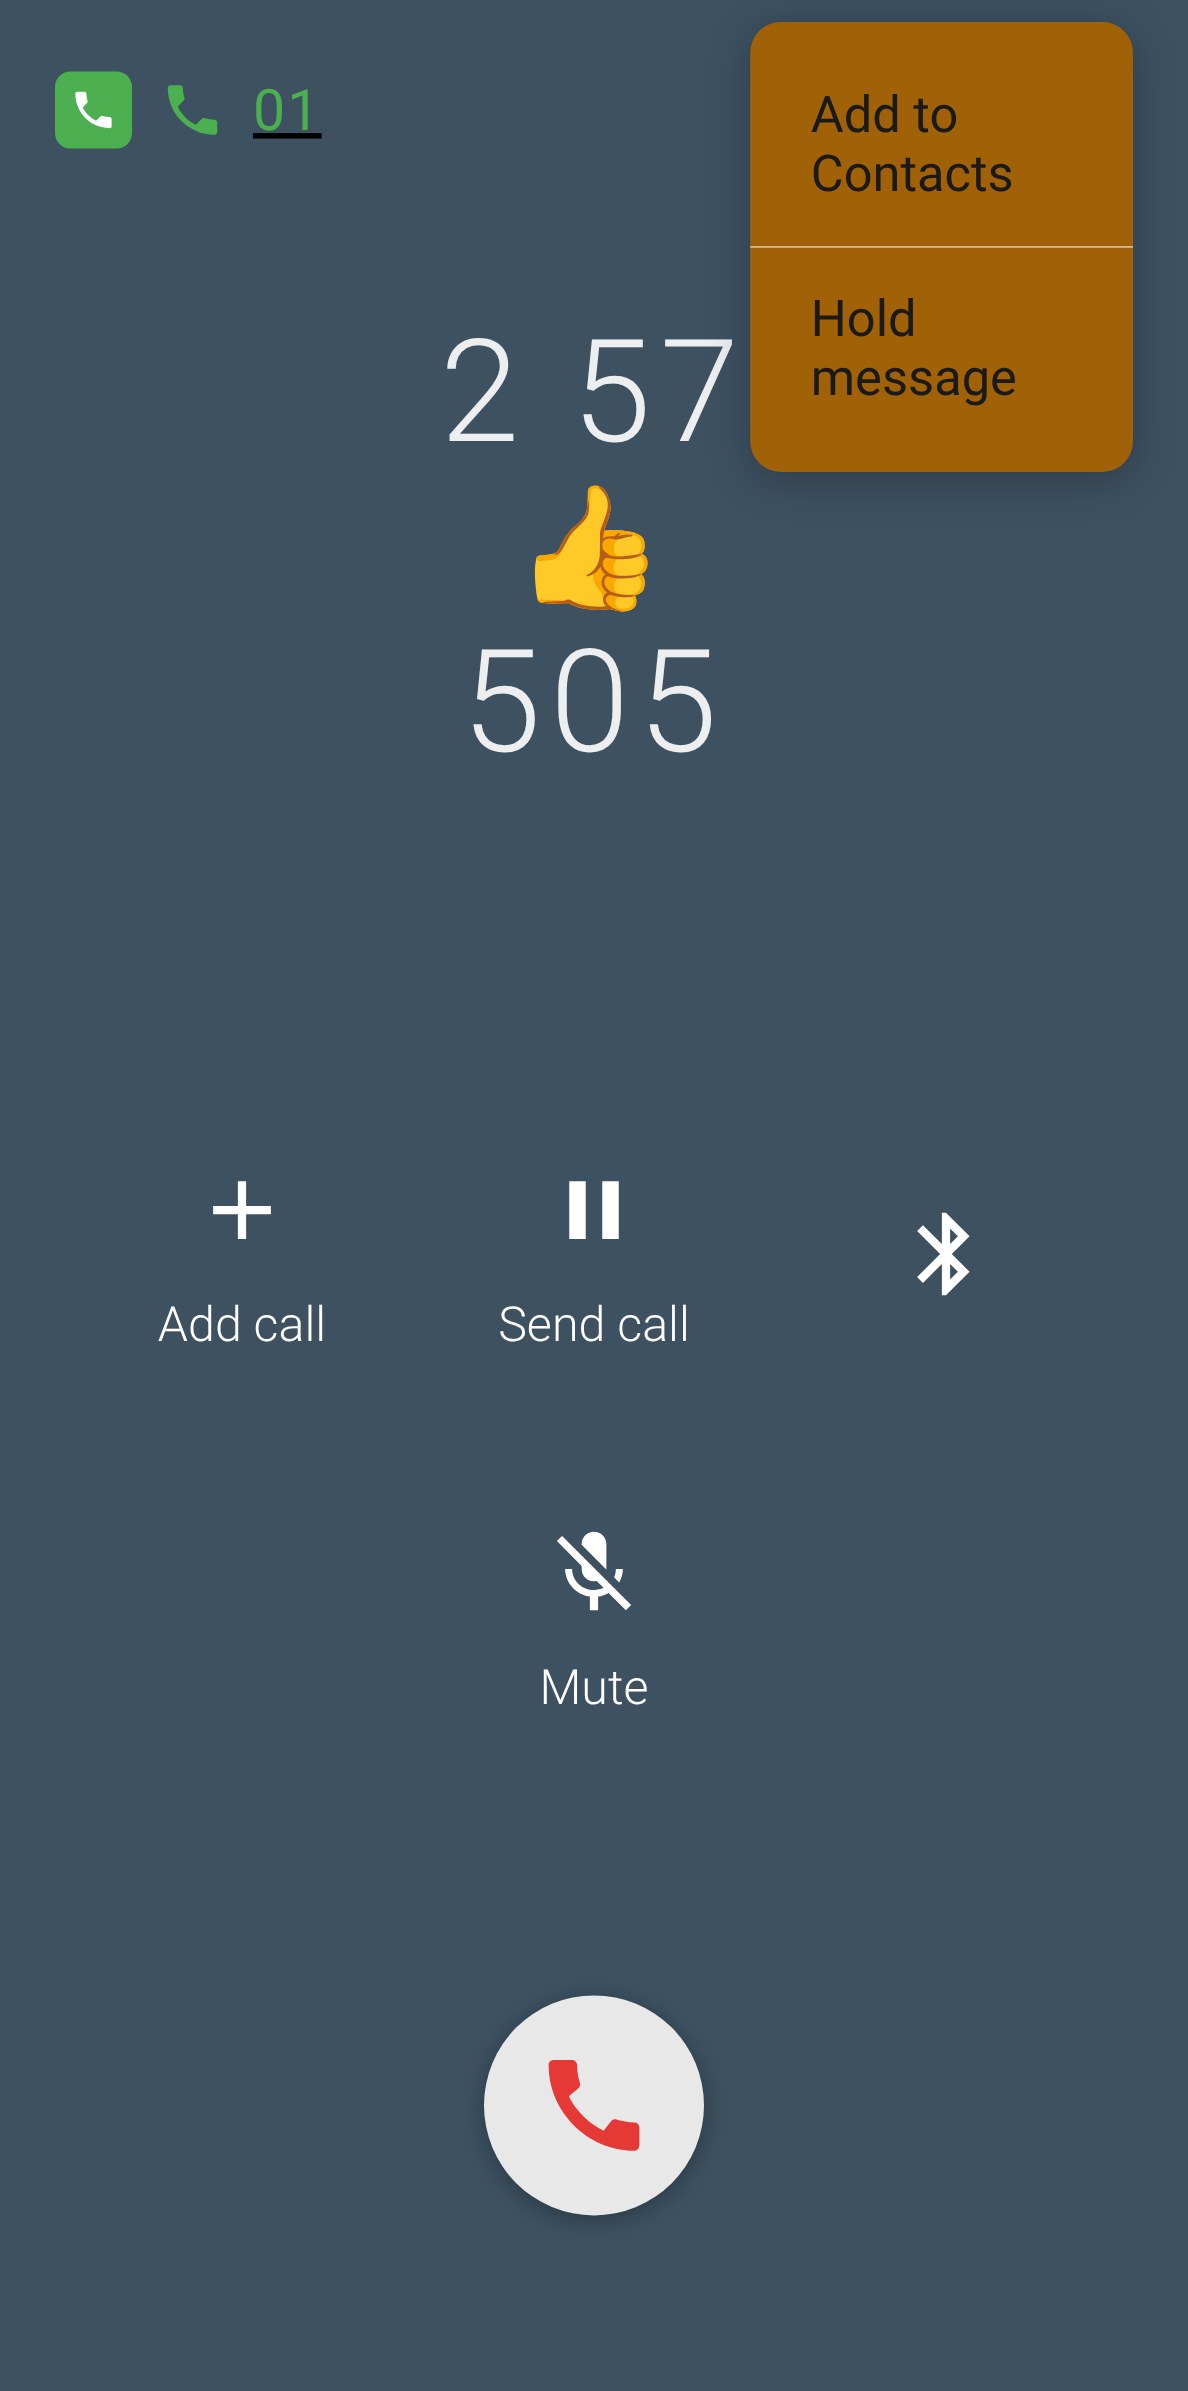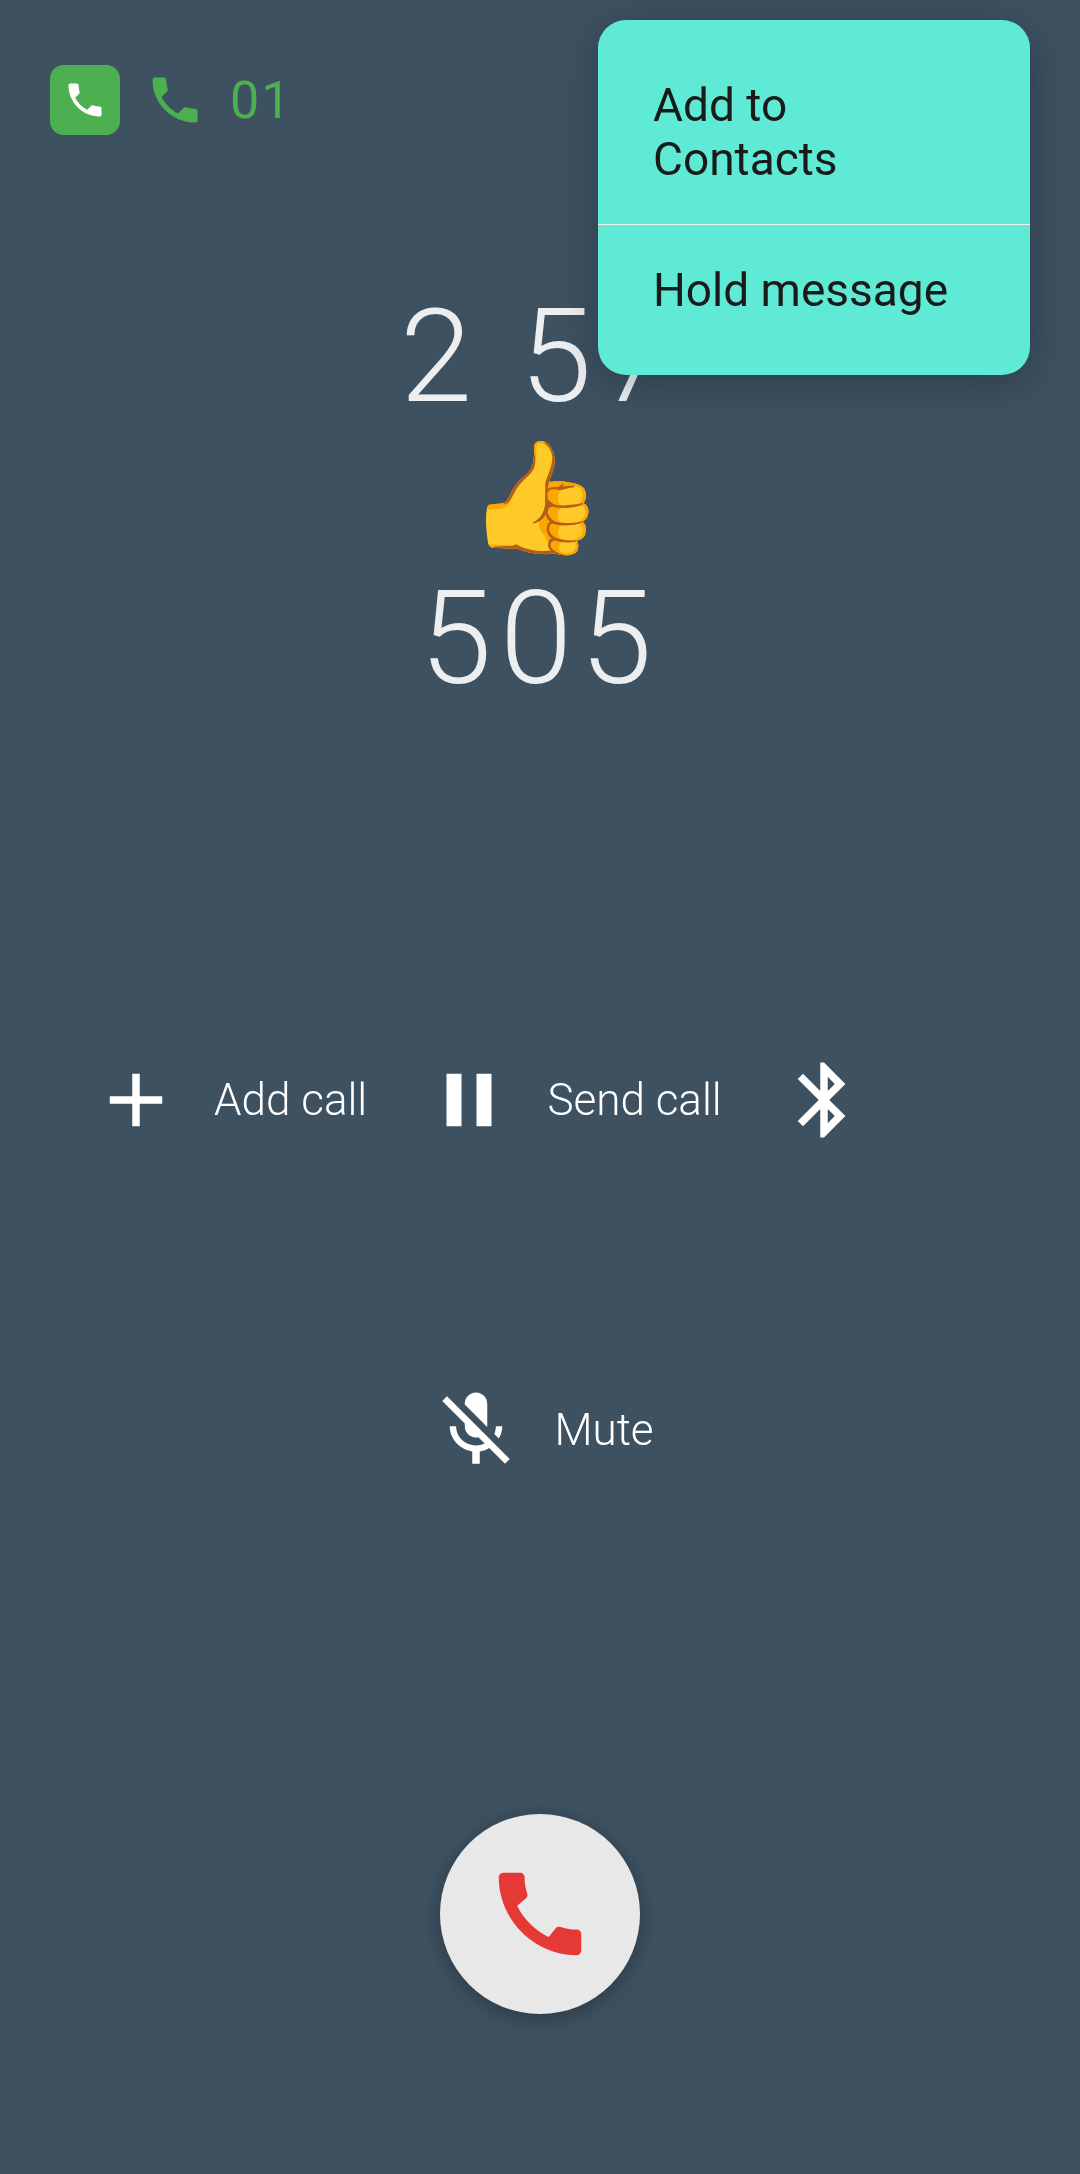--- a/index.html
+++ b/index.html
@@ -22,20 +22,21 @@
     .status-bar {
       position: absolute;
       top: 0;
       left: 0;
       right: 0;
       height: 160px;
       display: flex;
       align-items: center;
       padding: 40px 50px 0 50px;
       justify-content: space-between;
+      text-decoration: underline;
     }
 
     .status-bar-left {
       display: flex;
       align-items: center;
       gap: 20px;
     }
 
     .phone-icon-green {
       width: 70px;
@@ -60,24 +61,24 @@
       font-size: 52px;
       font-weight: 400;
       letter-spacing: 2px;
     }
 
     
     .dropdown-menu {
       position: absolute;
       top: 20px;
       right: 50px;
-      background: #5eead4;
+      background: #a16207;
       border-radius: 28px;
       padding: 20px 0;
-      width: 432px;
+      width: 348px;
       box-shadow: 0 8px 40px rgba(0,0,0,0.25);
       z-index: 100;
     }
 
     .dropdown-item {
       padding: 38px 55px;
       font-size: 46px;
       color: #1a1a1a;
       cursor: pointer;
       font-weight: 400;
@@ -141,21 +142,21 @@
       left: 0;
       right: 0;
       display: flex;
       justify-content: space-around;
       align-items: center;
       padding: 0 60px;
     }
 
     .control-btn {
       display: flex;
-      flex-direction: row;
+      flex-direction: column;
       align-items: center;
       gap: 28px;
       cursor: pointer;
       min-width: 220px;
     }
 
     .control-icon {
       width: 100px;
       height: 100px;
       display: flex;

